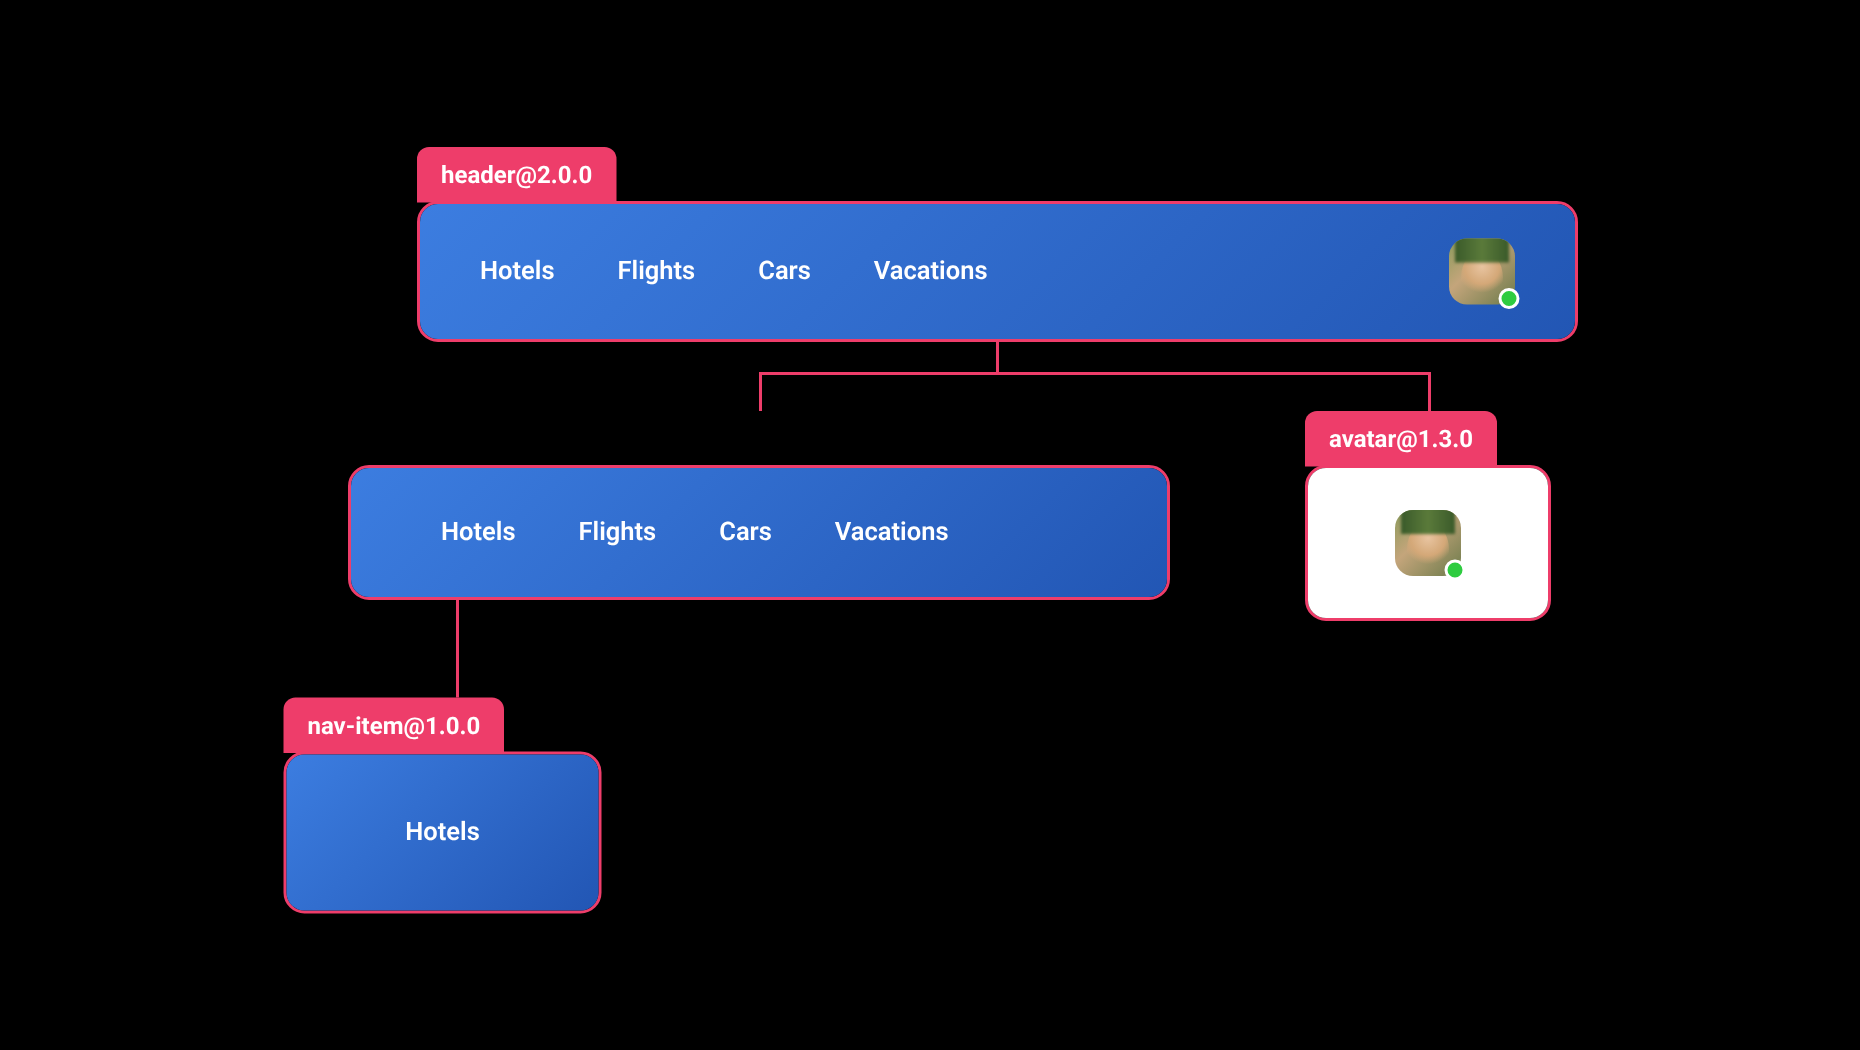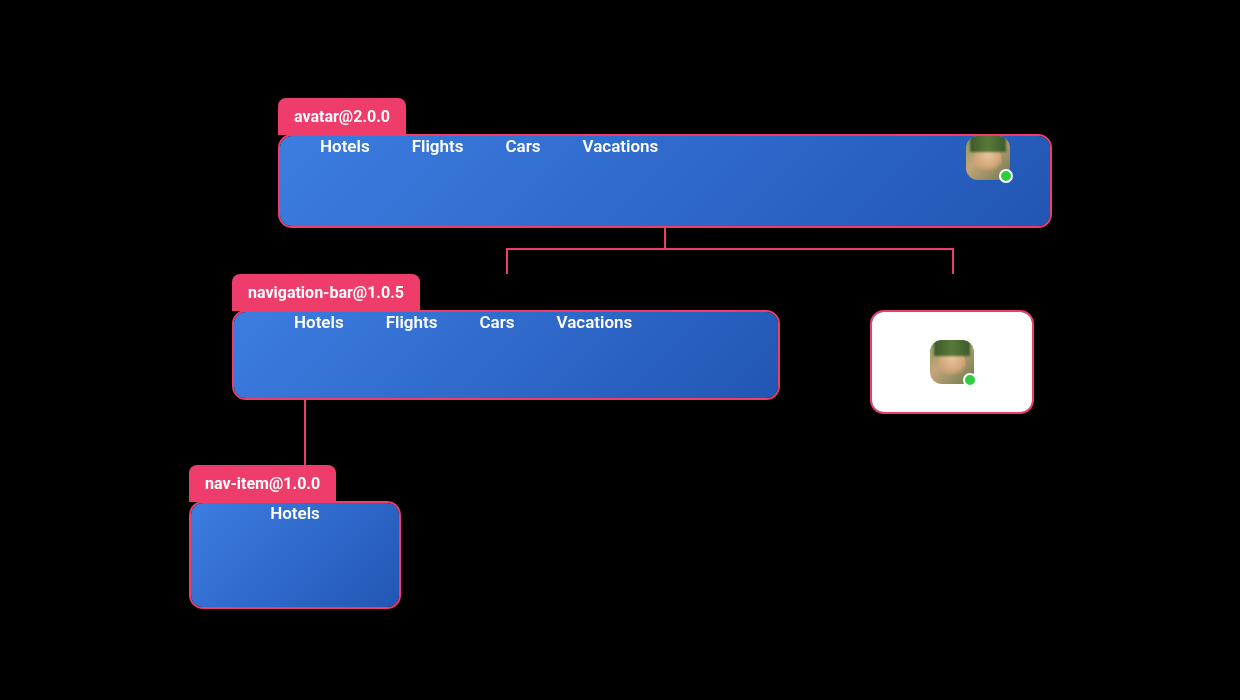--- a/index.html
+++ b/index.html
@@ -27,21 +27,21 @@
       font-size: 16px;
       padding: 9px 16px;
       border-radius: 8px 8px 0 0;
     }
     .blue-panel {
       width: 100%;
       height: 100%;
       background: linear-gradient(135deg, #3c7de0 0%, #2256b4 100%);
       border-radius: 12px;
       display: flex;
-      align-items: flex-start;
+      align-items: center;
       padding: 0 40px;
       color: #fff;
       font-weight: 600;
     }
     .white-panel {
       width: 100%;
       height: 100%;
       background: #fff;
       border-radius: 12px;
       display: flex;
@@ -96,48 +96,48 @@
     .nav-item-single {
       font-size: 17px;
       color: #fff;
       font-weight: 600;
     }
   </style>
 </head>
 <body>
 
 <div class="component-box" style="left:278px; top:134px; width:774px; height:94px;">
-  <div class="component-label">avatar@2.0.0</div>
+  <div class="component-label">header@2.0.0</div>
   <div class="blue-panel">
     <div class="nav-items">
       <span>Hotels</span>
       <span>Flights</span>
       <span>Cars</span>
       <span>Vacations</span>
     </div>
     <div class="header-avatar-wrap">
       <div class="avatar"></div>
       <div class="status-dot"></div>
     </div>
   </div>
 </div>
 
 <div class="component-box" style="left:232px; top:310px; width:548px; height:90px;">
-  <div class="component-label">navigation-bar@1.0.5</div>
   <div class="blue-panel" style="padding:0 60px;">
     <div class="nav-items">
       <span>Hotels</span>
       <span>Flights</span>
       <span>Cars</span>
       <span>Vacations</span>
     </div>
   </div>
 </div>
 
 <div class="component-box" style="left:870px; top:310px; width:164px; height:104px;">
+  <div class="component-label">avatar@1.3.0</div>
   <div class="white-panel">
     <div style="position:relative;">
       <div class="avatar"></div>
       <div class="status-dot"></div>
     </div>
   </div>
 </div>
 
 <div class="component-box" style="left:189px; top:501px; width:212px; height:108px;">
   <div class="component-label">nav-item@1.0.0</div>

